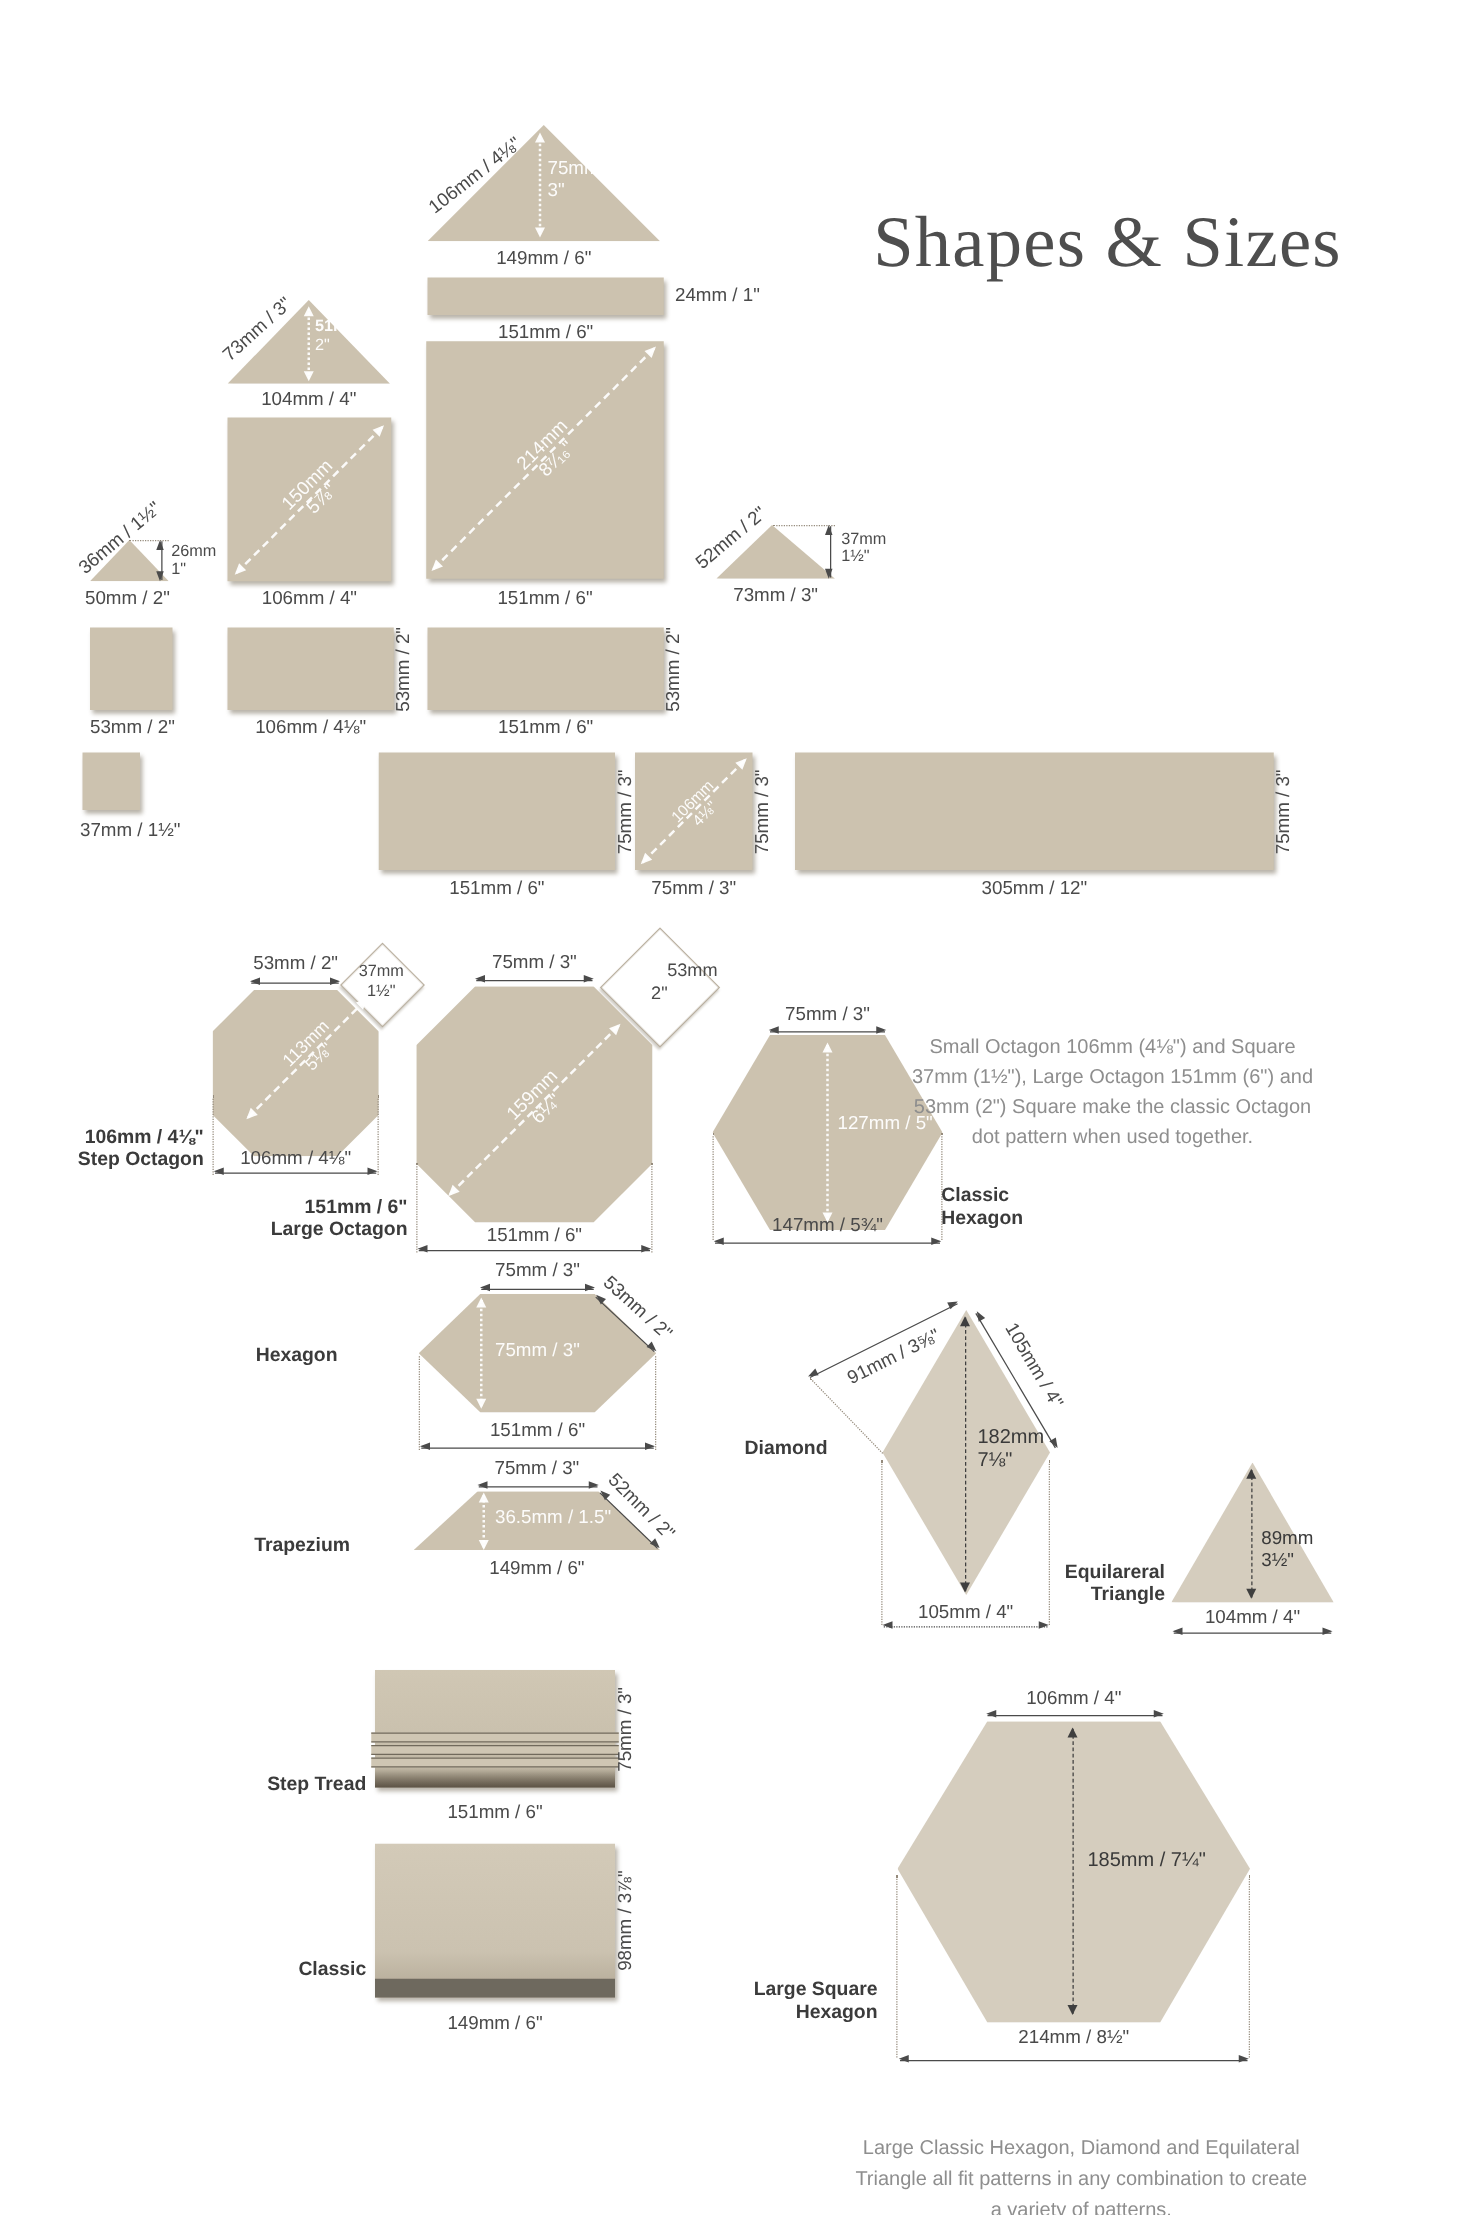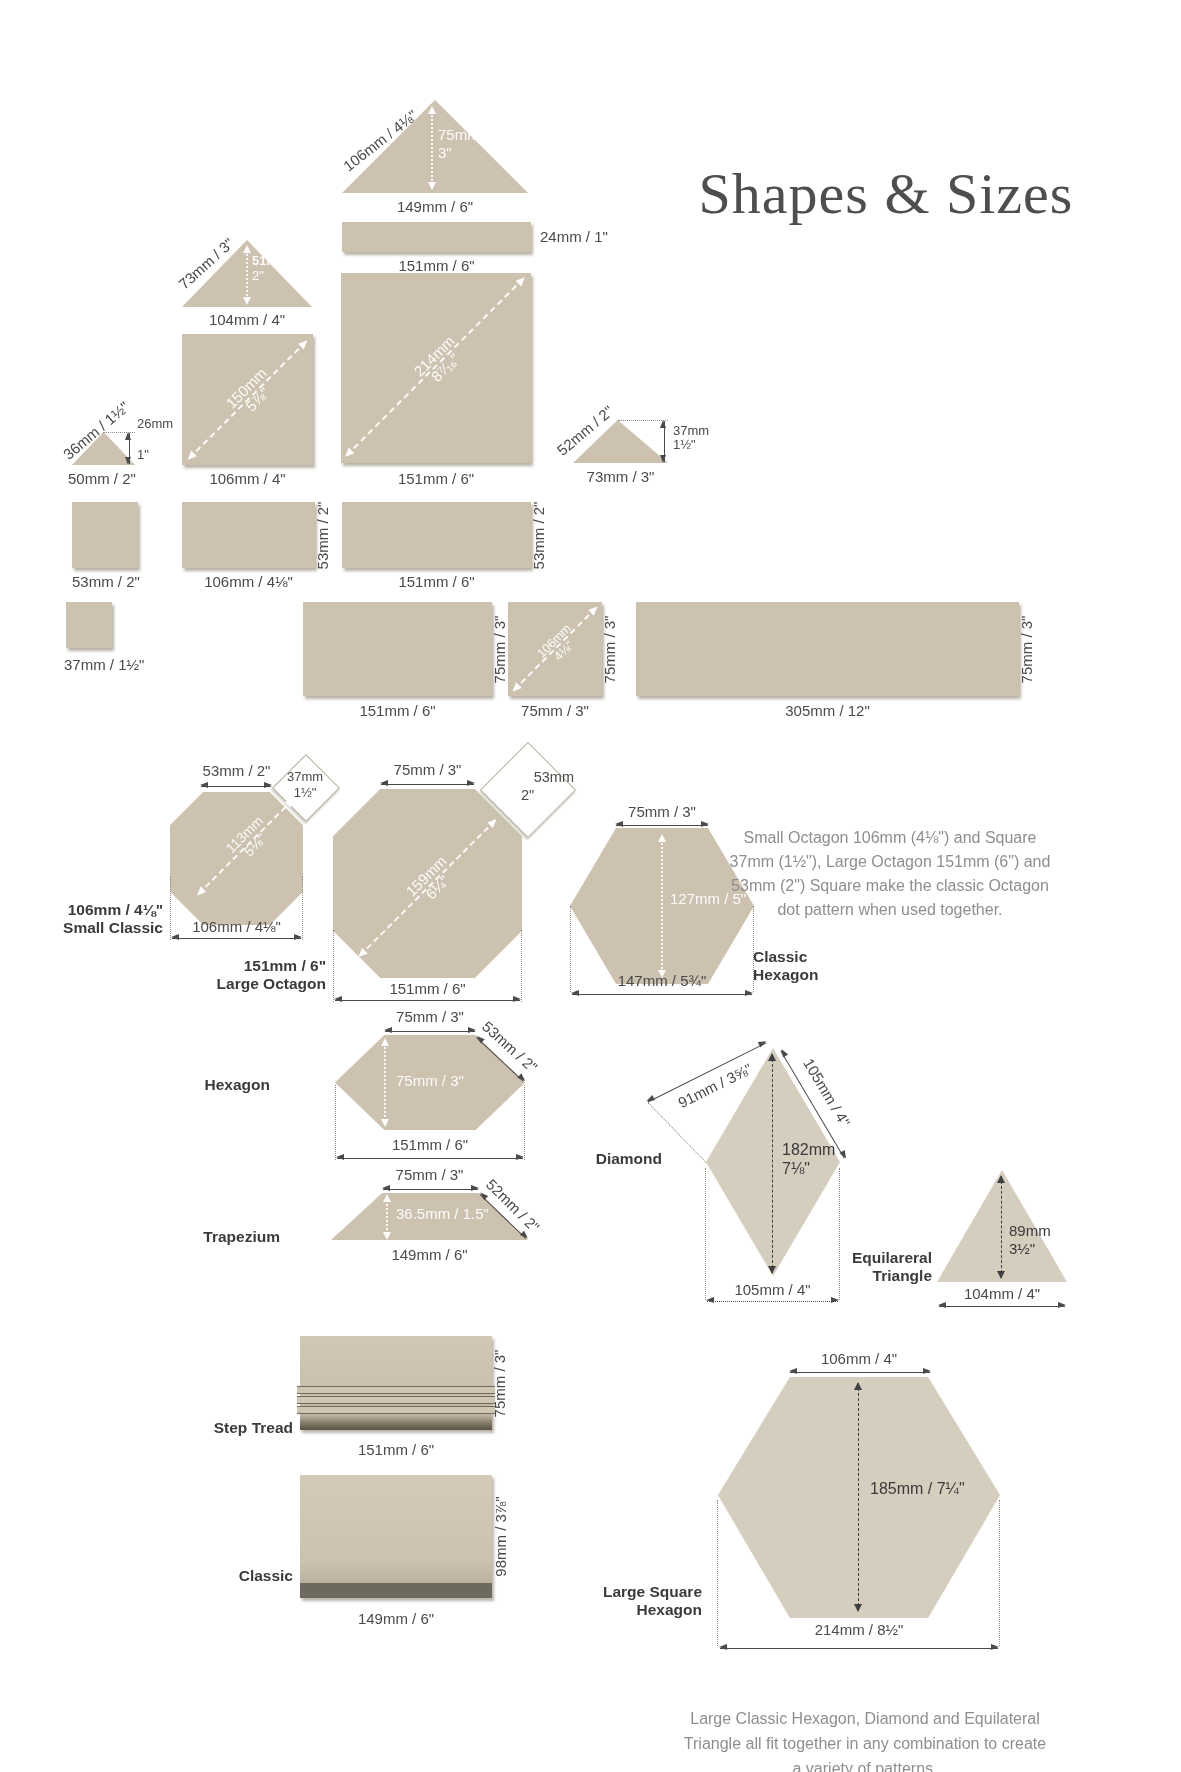--- a/index.html
+++ b/index.html
@@ -88,21 +88,21 @@
   <div class="stack w rot" style="left:197px;top:378px;width:110px;transform:rotate(-45deg);">
     <div>150mm</div>
     <div>5⅞"</div>
   </div>
   <span class="dim ctr" style="left:182px;top:470px;width:131px;">106mm / 4"</span>
 
   <div class="tile" style="left:72px;top:432px;width:63px;height:33px;clip-path:polygon(50% 0,100% 100%,0 100%);"></div>
   <span class="dim rot" style="left:41px;top:422px;width:110px;text-align:center;transform:rotate(-40deg);">36mm / 1½"</span>
   <div class="gh" style="left:103px;top:432px;width:32px;"></div>
   <div class="av" style="left:129px;top:433px;height:31px;"></div>
-  <span class="dim sm" style="left:137px;top:416px;">26mm</span>
+  <span class="dim sm" style="left:137px;top:433px;">26mm</span>
   <span class="dim sm" style="left:137px;top:447px;">1"</span>
   <span class="dim" style="left:68px;top:470px;">50mm / 2"</span>
 
   <div class="tile" style="left:573px;top:420px;width:95px;height:43px;clip-path:polygon(47% 0,100% 100%,0 100%);"></div>
   <span class="dim rot" style="left:530px;top:422px;width:110px;text-align:center;transform:rotate(-40deg);">52mm / 2"</span>
   <div class="gh" style="left:618px;top:420px;width:50px;"></div>
   <div class="av" style="left:664px;top:421px;height:41px;"></div>
   <span class="dim sm" style="left:673px;top:423px;">37mm</span>
   <span class="dim sm" style="left:673px;top:437px;">1½"</span>
   <span class="dim ctr" style="left:573px;top:468px;width:95px;">73mm / 3"</span>
@@ -150,21 +150,21 @@
   <div class="stack w rot" style="left:195px;top:825px;width:110px;font-size:14px;line-height:15px;transform:rotate(-45deg);">
     <div>113mm</div>
     <div>5⅛"</div>
   </div>
   <div class="gv" style="left:170px;top:876px;height:64px;"></div>
   <div class="gv" style="left:302px;top:876px;height:64px;"></div>
   <span class="dim ctr" style="left:170px;top:918px;width:133px;">106mm / 4⅛"</span>
   <div class="ah" style="left:172px;top:938px;width:129px;"></div>
   <div class="b rgt" style="left:38px;top:901px;width:125px;">
     <div>106mm / 4⅛"</div>
-    <div>Small Classic</div>
+    <div>Step Octagon</div>
   </div>
 
   <div class="tile" style="left:333px;top:789px;width:189px;height:189px;clip-path:polygon(25% 0,75% 0,100% 25%,100% 75%,75% 100%,25% 100%,0 75%,0 25%);"></div>
   <span class="dim ctr" style="left:333px;top:761px;width:189px;">75mm / 3"</span>
   <div class="ah" style="left:381px;top:784px;width:93px;"></div>
   <div class="abs" style="left:481px;top:743px;width:93px;height:93px;">
     <div class="dot-sq" style="left:13px;top:13px;width:66px;height:66px;"></div>
     <span class="dim ctr abs" style="left:0;top:26px;width:93px;font-size:14.5px;text-align:right;">53mm</span>
     <span class="dim ctr abs" style="left:0;top:44px;width:93px;font-size:14.5px;">2"</span>
   </div>
@@ -276,17 +276,17 @@
   <div class="gv" style="left:999px;top:1500px;height:146px;"></div>
   <span class="dim ctr" style="left:718px;top:1621px;width:282px;">214mm / 8½"</span>
   <div class="ah" style="left:720px;top:1648px;width:278px;"></div>
   <div class="b rgt" style="left:580px;top:1583px;width:122px;">
     <div>Large Square</div>
     <div>Hexagon</div>
   </div>
 
   <div class="note" style="left:640px;top:1660px;width:450px;line-height:25px;margin-top:46px;">
     <div>Large Classic Hexagon, Diamond and Equilateral</div>
-    <div>Triangle all fit together in any combination to create</div>
+    <div>Triangle all fit patterns in any combination to create</div>
     <div>a variety of patterns.</div>
   </div>
 
 </div>
 
 </body></html>

